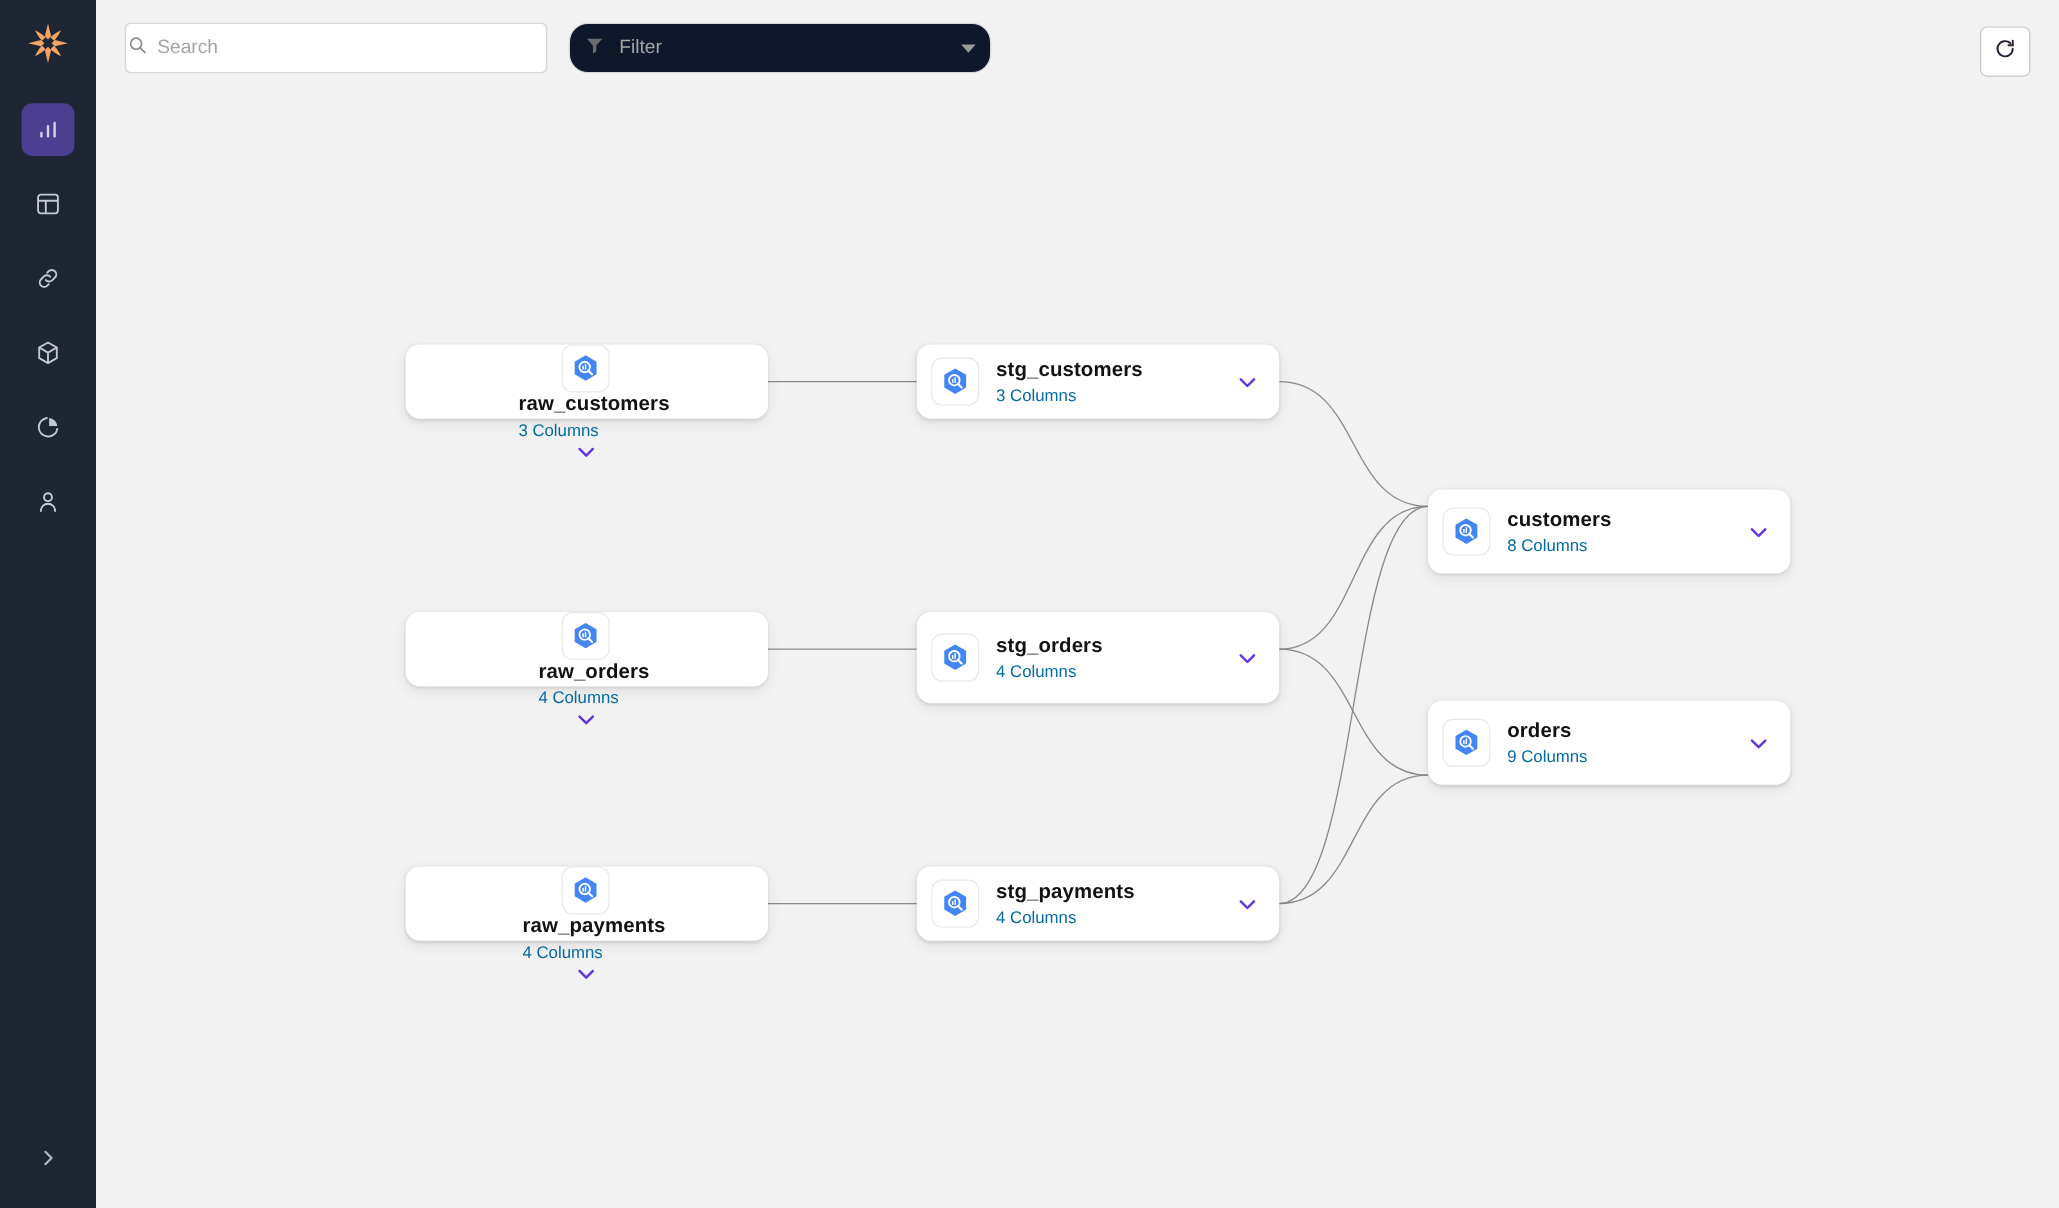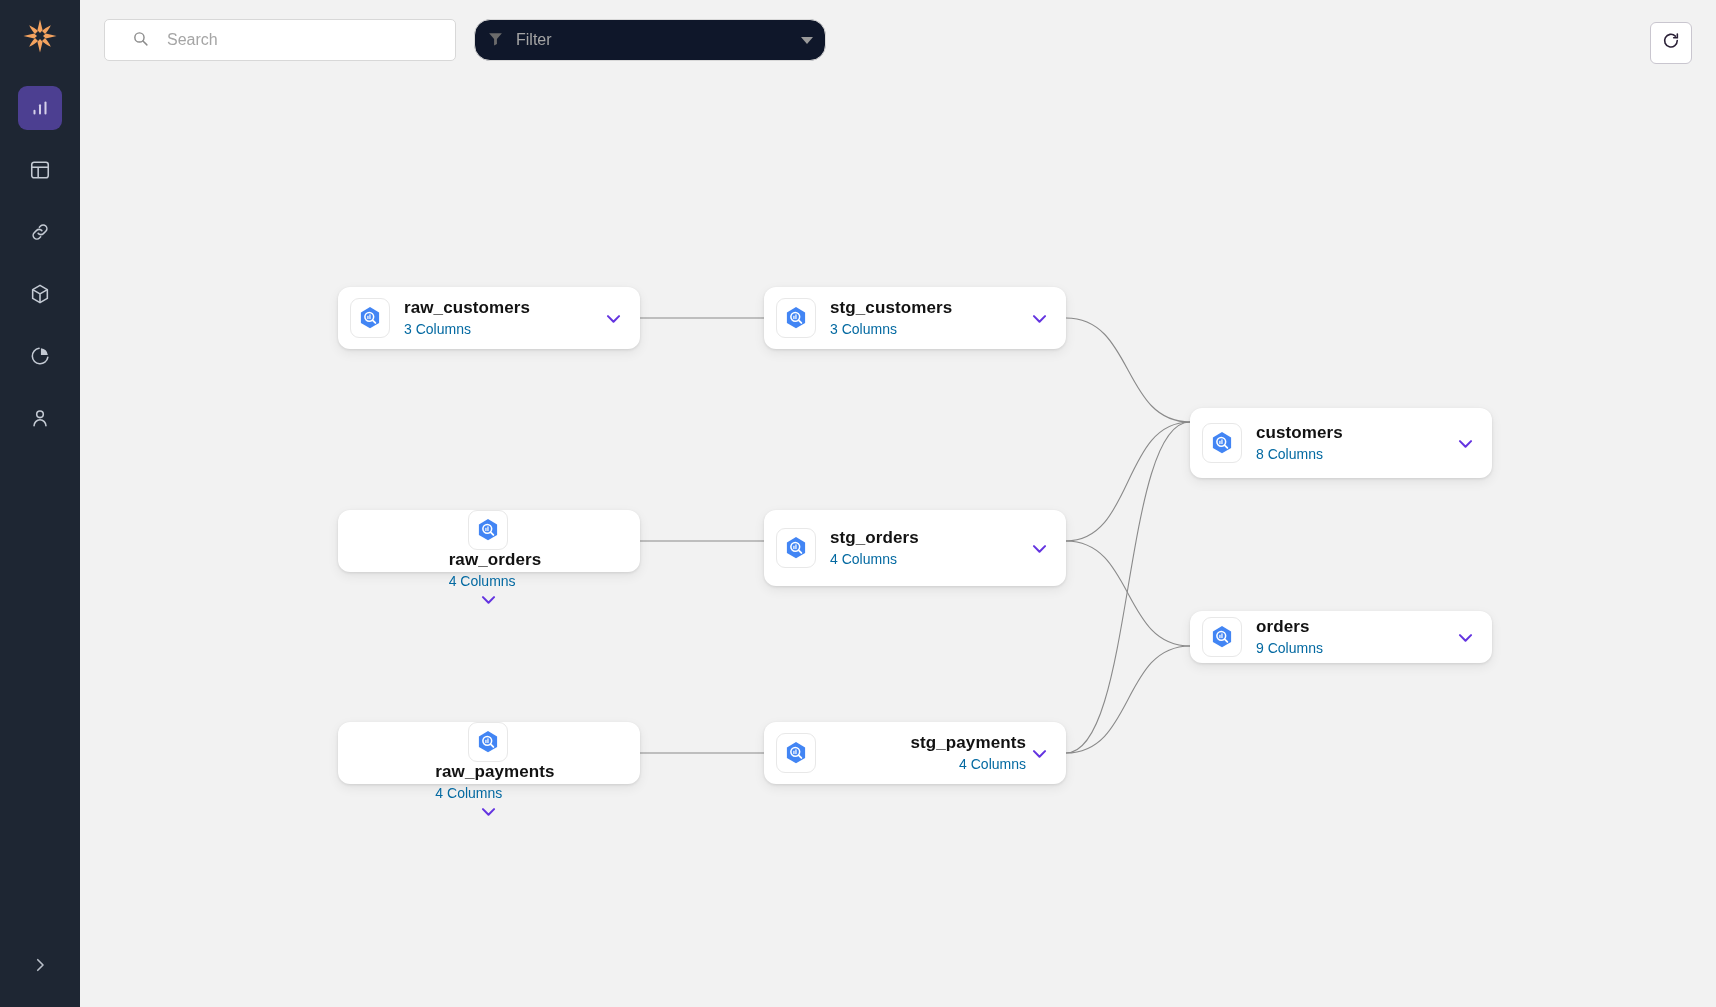--- a/index.html
+++ b/index.html
@@ -37,21 +37,21 @@
   .main { position: relative; flex: 1; height: 1007px; background: #f2f2f2; overflow: hidden; }
 
   .toolbar {
     position: absolute; top: 0; left: 0; right: 0; height: 80px;
     display: flex; align-items: center; padding: 0 24px 0 24px; gap: 18px;
     z-index: 5;
   }
   .search-box {
     width: 352px; height: 42px; background: #fff;
     border: 1px solid #d8d8d8; border-radius: 5px;
-    display: flex; align-items: center; padding: 0 27px; gap: 18px;
+    display: flex; align-items: center; padding: 0 1px; gap: 8px;
   }
   .search-box input {
     border: none; outline: none; font-size: 16px; width: 100%;
     font-family: "Liberation Sans", sans-serif; color: #333; background: transparent;
   }
   .search-box input::placeholder { color: #a5a5a5; }
   .filter-box {
     width: 352px; height: 42px; background: #0f172a;
     border: 1px solid #d8d8d8; border-radius: 16px;
     display: flex; align-items: center; padding: 0 12px; gap: 12px; cursor: pointer;
@@ -215,21 +215,21 @@
           <path d="M 560 318 C 628.2 318, 615.8 318, 684 318" stroke="#8a8a8a"></path>
           <path d="M 560 541 C 628.2 541, 615.8 541, 684 541" stroke="#8a8a8a"></path>
           <path d="M 560 753 C 628.2 753, 615.8 753, 684 753" stroke="#8a8a8a"></path>
           <path d="M 986 318 C 1054.2 318, 1041.8 422, 1110 422" stroke="#8a8a8a"></path>
           <path d="M 986 541 C 1054.2 541, 1041.8 422, 1110 422" stroke="#8a8a8a"></path>
           <path d="M 986 541 C 1054.2 541, 1041.8 646, 1110 646" stroke="#8a8a8a"></path>
           <path d="M 986 753 C 1054.2 753, 1041.8 422, 1110 422" stroke="#8a8a8a"></path>
           <path d="M 986 753 C 1054.2 753, 1041.8 646, 1110 646" stroke="#8a8a8a"></path>
         </svg>
       <div id="node-layer">
-          <div class="node" style="left: 258px; top: 287px; width: 302px; height: 62px;">
+          <div class="node" style="left: 258px; top: 287px; width: 302px; height: 62px; flex-direction: column;">
             <div class="node-icon-wrap">
               <svg width="26" height="26" viewBox="0 0 32 32" aria-hidden="true">
                 <path d="M16 2.6 27.2 9.1v13L16 28.6 4.8 22.1v-13z" fill="#4285f4"></path>
                 <circle cx="15.1" cy="14.6" r="5.4" fill="none" stroke="#ffffff" stroke-width="1.9"></circle>
                 <line x1="19.1" y1="18.6" x2="22.6" y2="22.1" stroke="#ffffff" stroke-width="2.2" stroke-linecap="round"></line>
                 <g fill="#ffffff">
                   <rect x="12.7" y="13.3" width="1.5" height="4"></rect>
                   <rect x="15.2" y="11.6" width="1.5" height="5.7"></rect>
                 </g>
               </svg>
@@ -325,21 +325,21 @@
             <div class="node-text">
               <div class="node-title">stg_orders</div>
               <div class="node-sub">4 Columns</div>
             </div>
             <div class="node-chevron">
               <svg width="19" height="19" viewBox="0 0 24 24" fill="none" stroke="#6434e0" stroke-width="2.6" stroke-linecap="round" stroke-linejoin="round">
                 <polyline points="5 9 12 16 19 9"></polyline>
               </svg>
             </div>
           </div>
-          <div class="node" style="left: 684px; top: 722px; width: 302px; height: 62px; text-align: right;">
+          <div class="node" style="left: 684px; top: 722px; width: 302px; height: 62px;">
             <div class="node-icon-wrap">
               <svg width="26" height="26" viewBox="0 0 32 32" aria-hidden="true">
                 <path d="M16 2.6 27.2 9.1v13L16 28.6 4.8 22.1v-13z" fill="#4285f4"></path>
                 <circle cx="15.1" cy="14.6" r="5.4" fill="none" stroke="#ffffff" stroke-width="1.9"></circle>
                 <line x1="19.1" y1="18.6" x2="22.6" y2="22.1" stroke="#ffffff" stroke-width="2.2" stroke-linecap="round"></line>
                 <g fill="#ffffff">
                   <rect x="12.7" y="13.3" width="1.5" height="4"></rect>
                   <rect x="15.2" y="11.6" width="1.5" height="5.7"></rect>
                 </g>
               </svg>
@@ -369,21 +369,21 @@
             <div class="node-text">
               <div class="node-title">customers</div>
               <div class="node-sub">8 Columns</div>
             </div>
             <div class="node-chevron">
               <svg width="19" height="19" viewBox="0 0 24 24" fill="none" stroke="#6434e0" stroke-width="2.6" stroke-linecap="round" stroke-linejoin="round">
                 <polyline points="5 9 12 16 19 9"></polyline>
               </svg>
             </div>
           </div>
-          <div class="node" style="left: 1110px; top: 611px; width: 302px; height: 52px;">
+          <div class="node" style="left: 1110px; top: 584px; width: 302px; height: 70px;">
             <div class="node-icon-wrap">
               <svg width="26" height="26" viewBox="0 0 32 32" aria-hidden="true">
                 <path d="M16 2.6 27.2 9.1v13L16 28.6 4.8 22.1v-13z" fill="#4285f4"></path>
                 <circle cx="15.1" cy="14.6" r="5.4" fill="none" stroke="#ffffff" stroke-width="1.9"></circle>
                 <line x1="19.1" y1="18.6" x2="22.6" y2="22.1" stroke="#ffffff" stroke-width="2.2" stroke-linecap="round"></line>
                 <g fill="#ffffff">
                   <rect x="12.7" y="13.3" width="1.5" height="4"></rect>
                   <rect x="15.2" y="11.6" width="1.5" height="5.7"></rect>
                 </g>
               </svg>

